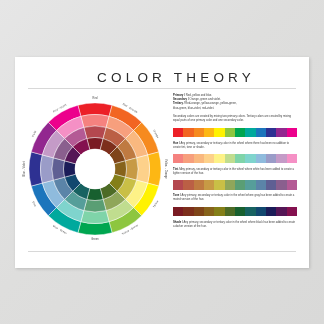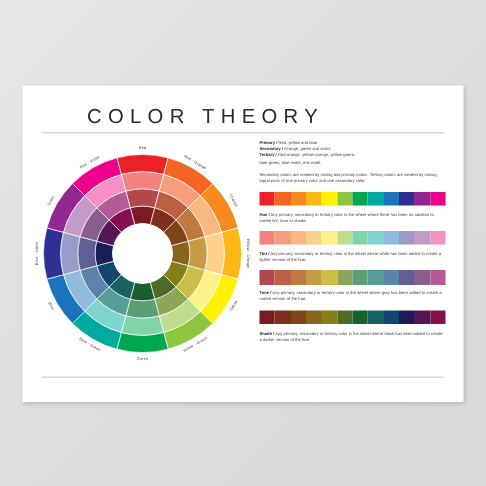--- a/index.html
+++ b/index.html
@@ -24,21 +24,21 @@
     height: 211px;
     background: #ffffff;
     box-shadow: 1px 1px 3px rgba(0,0,0,0.16);
     overflow: hidden;
   }
 
   
   #title-block {
     position: absolute;
     left: 0; top: 13px; width: 240px;
-    text-align: center;
+    text-align: right;
   }
   #poster-title {
     font-size: 13.5px;
     letter-spacing: 4.2px;
     color: #2b2b2b;
     font-weight: 400;
     margin: 0;
     padding-left: 4px;
     white-space: nowrap;
   }

